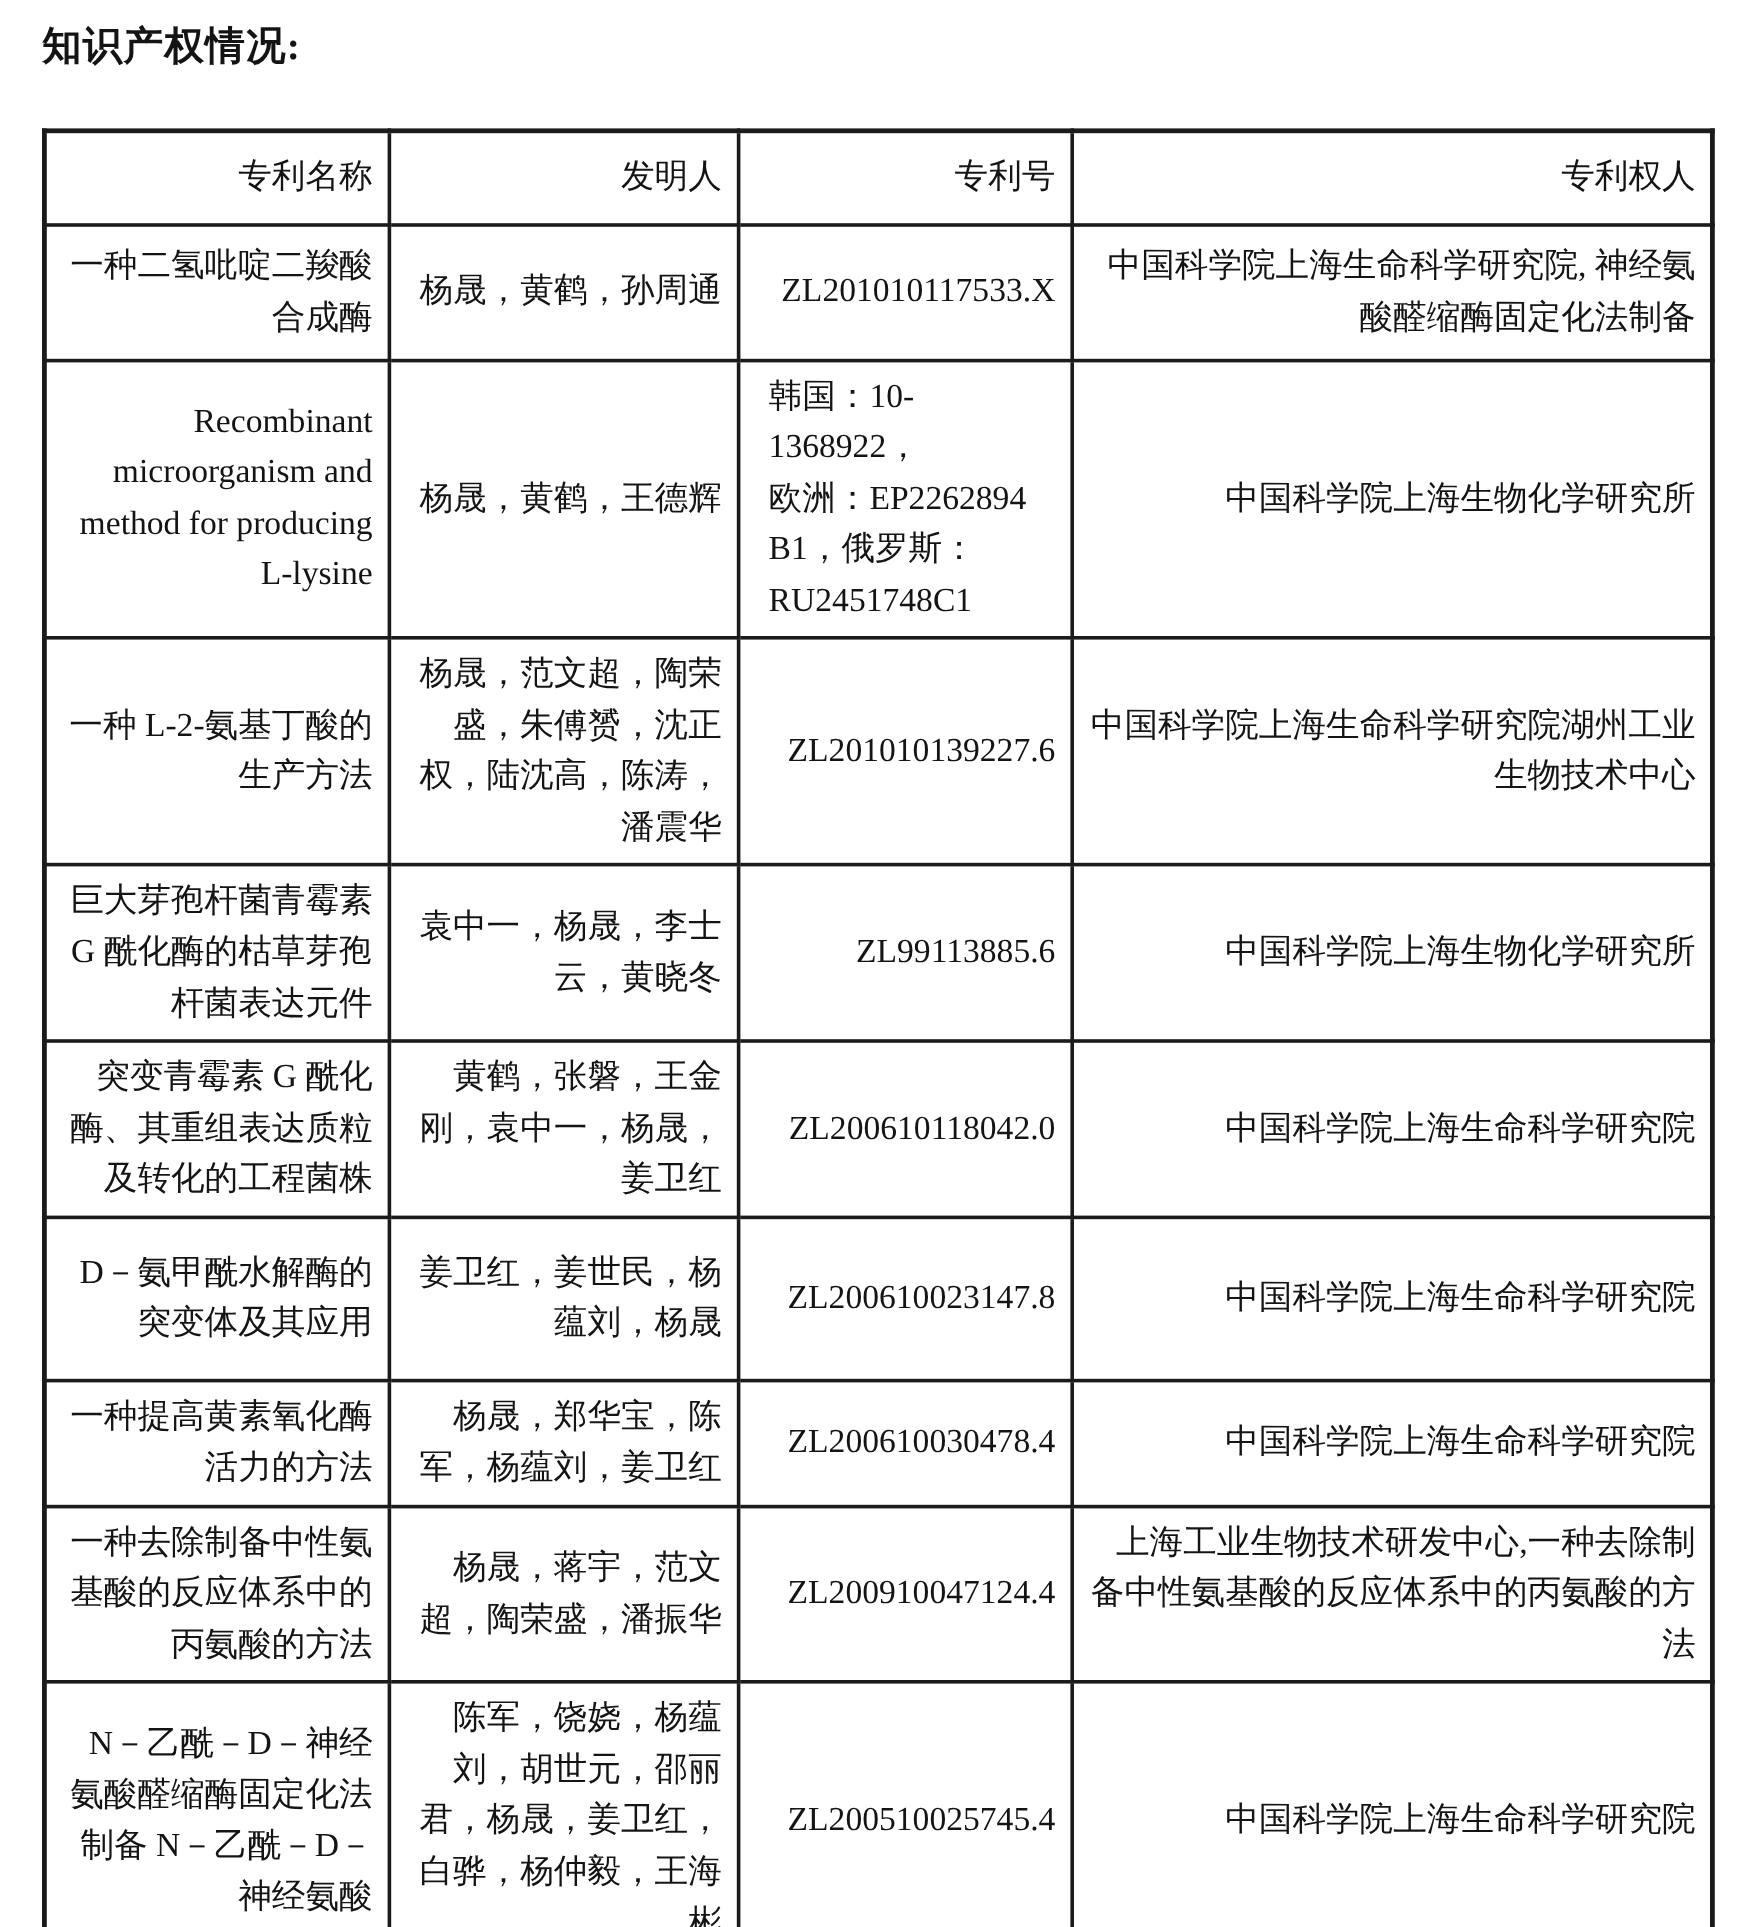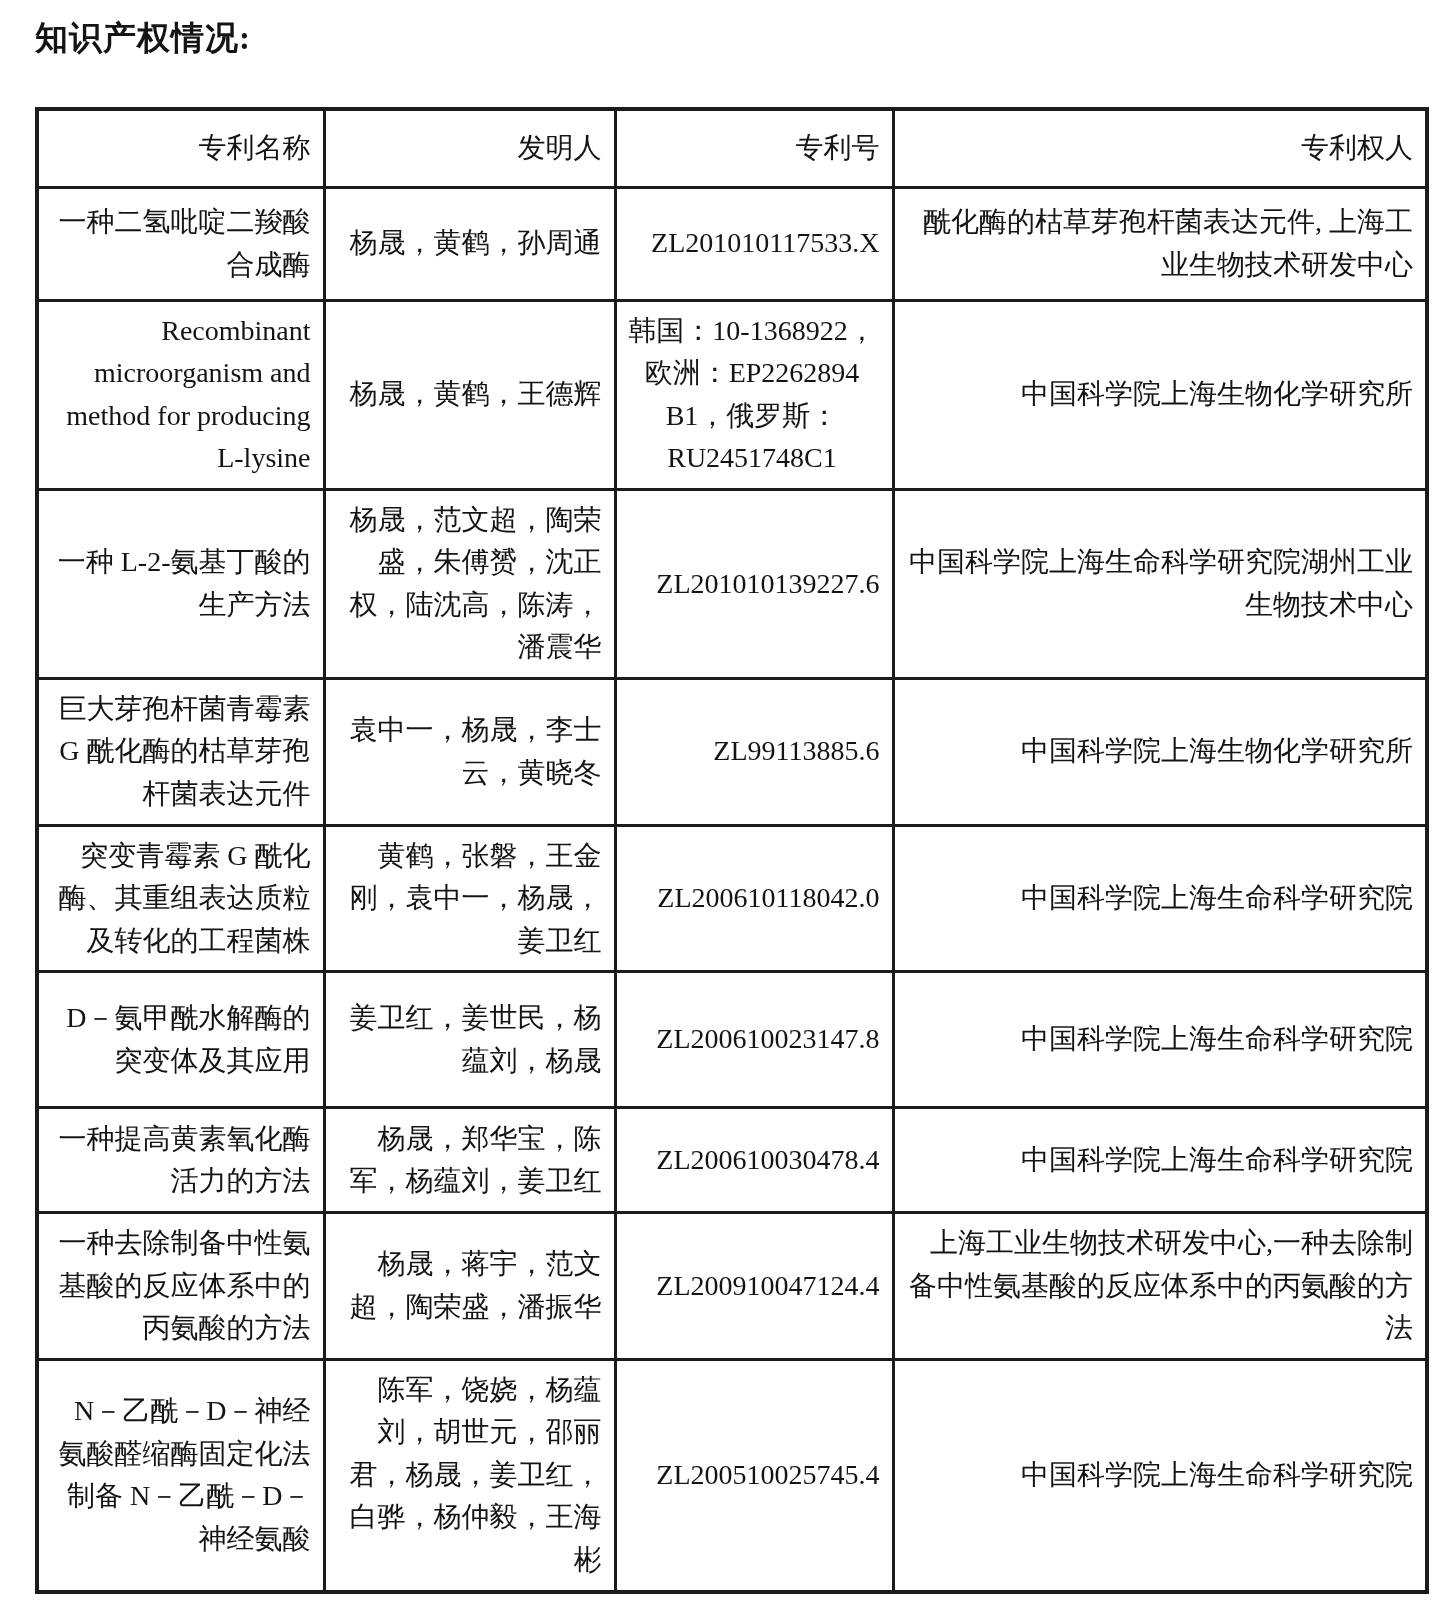--- a/index.html
+++ b/index.html
@@ -61,22 +61,22 @@
 
   td.just {
     text-align: justify;
     text-justify: inter-character;
   }
   td.pno {
     white-space: pre-line;
     padding-left: 16px;
   }
   td.pno.center {
-    text-align: center;
-    padding-left: 4px;
+    text-align: left;
+    padding-left: 24px;
     padding-right: 8px;
   }
 </style>
 </head>
 <body>
 
 <div class="page">
 
   <h1 class="doc-title">知识产权情况:</h1>
 
@@ -93,21 +93,21 @@
         <th>发明人</th>
         <th>专利号</th>
         <th>专利权人</th>
       </tr>
     </thead>
     <tbody>
       <tr>
         <td class="just">一种二氢吡啶二羧酸合成酶</td>
         <td class="just">杨晟，黄鹤，孙周通</td>
         <td class="pno">ZL201010117533.X</td>
-        <td class="just">酰化酶的枯草芽孢杆菌表达元件, 上海工业生物技术研发中心</td>
+        <td class="just">中国科学院上海生命科学研究院, 神经氨酸醛缩酶固定化法制备</td>
       </tr>
       <tr>
         <td class="just">Recombinant microorganism and method for producing L-lysine</td>
         <td class="just">杨晟，黄鹤，王德辉</td>
         <td class="pno center">韩国：10-1368922，
 欧洲：EP2262894
 B1，俄罗斯：
 RU2451748C1</td>
         <td class="just">中国科学院上海生物化学研究所</td>
       </tr>

